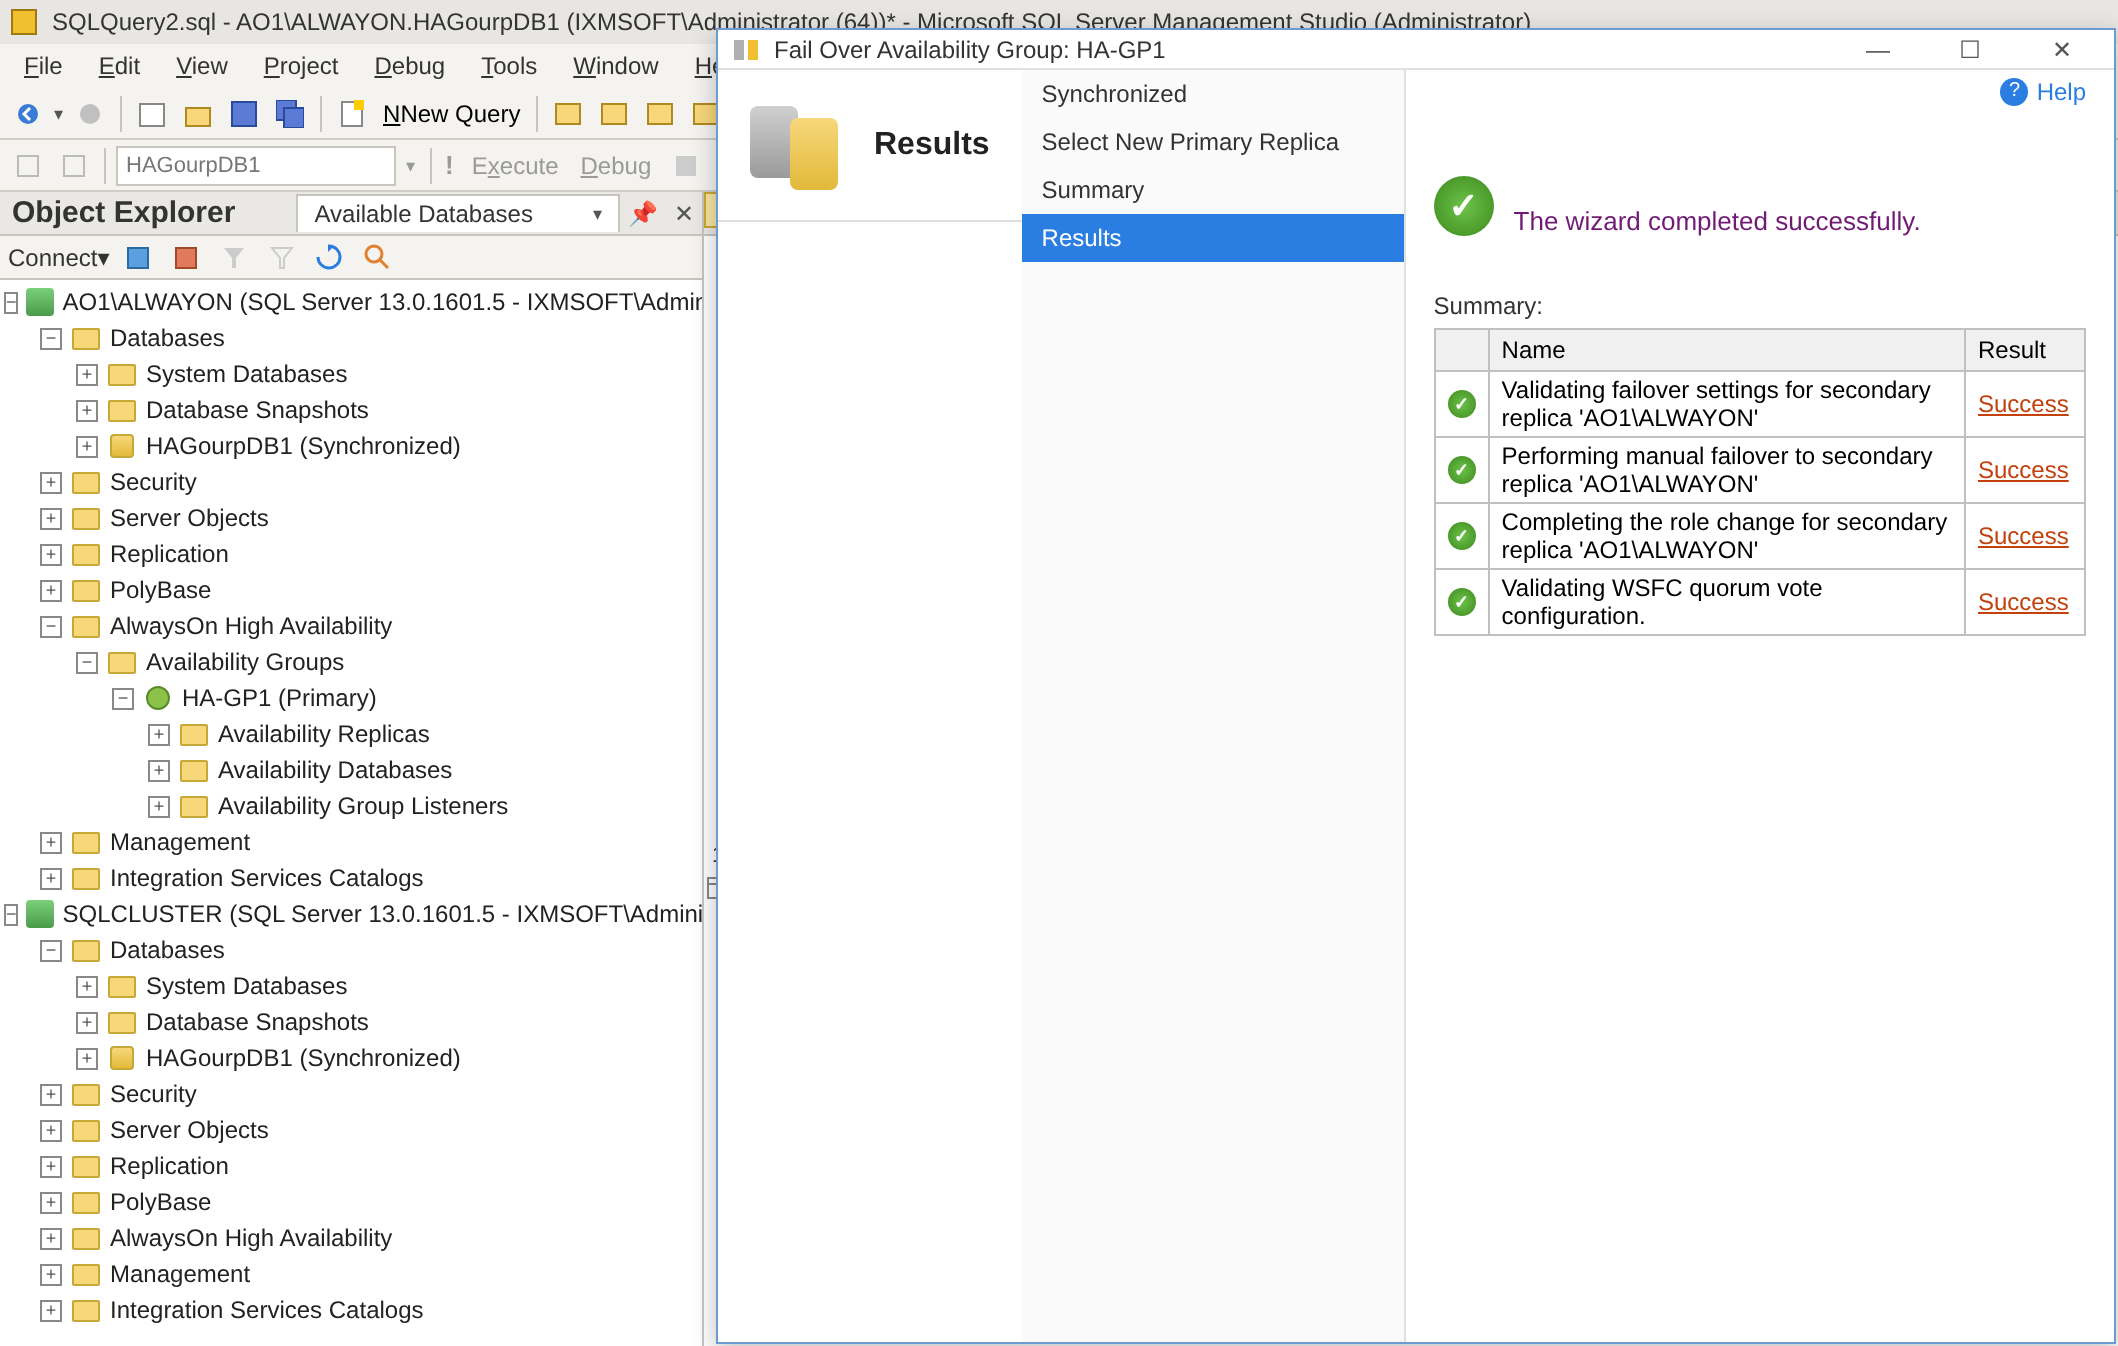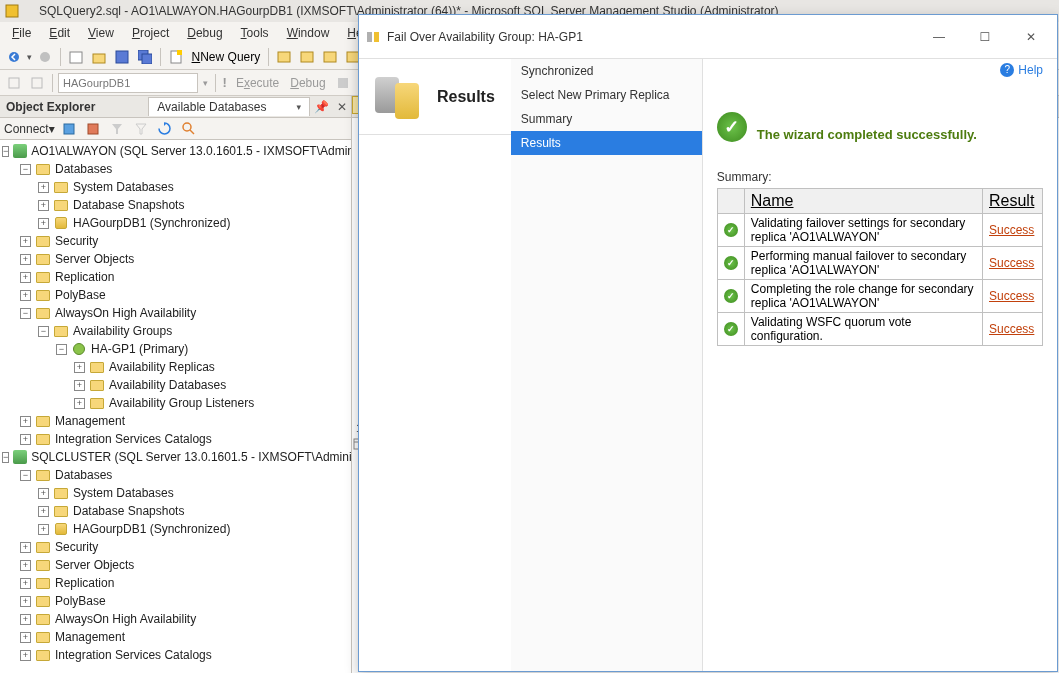--- a/index.html
+++ b/index.html
@@ -1,30 +1,30 @@
 <!DOCTYPE html>
 <html><head>
 <meta charset="utf-8">
 <style>
 * { box-sizing: border-box; margin: 0; padding: 0; font-family: "Segoe UI", Tahoma, sans-serif; font-size: 12px; }
 body { width: 1059px; height: 673px; background: #fff; overflow: hidden; position: relative; }
-.title-bar { height: 22px; background: #e8e6e3; display: flex; align-items: center; padding: 0 4px; gap: 19px; color: #333; }
+.title-bar { height: 22px; background: #e8e6e3; display: flex; align-items: center; padding: 0 4px; gap: 6px; color: #333; }
 .title-bar .icon { width: 16px; height: 16px; }
 .menu-bar { height: 22px; background: #f5f3f0; display: flex; align-items: center; gap: 2px; padding: 0 4px; }
 .menu-bar span { padding: 2px 8px; color: #333; cursor: default; }
 .menu-bar span u { text-decoration: underline; }
 .toolbar-row { height: 26px; background: #f5f3f0; display: flex; align-items: center; gap: 3px; padding: 0 4px; border-bottom: 1px solid #d0ccc6; }
 .tbtn { width: 20px; height: 20px; display: flex; align-items: center; justify-content: center; }
 .sep { width: 1px; height: 18px; background: #c8c4be; margin: 0 2px; }
 .combo { height: 20px; min-width: 140px; border: 1px solid #c8c4be; background: #fff; padding: 0 4px; font-size: 11px; color: #777; display: flex; align-items: center; }
 .greytxt { color: #9a9a9a; }
 .main-area { display: flex; height: calc(100% - 96px); }
 .obj-explorer { width: 352px; border-right: 1px solid #c8c4be; background: #fff; display: flex; flex-direction: column; }
 .oe-header { height: 22px; background: #eae8e4; border-bottom: 1px solid #c8c4be; display: flex; align-items: center; }
-.oe-title { flex: 1; padding: 0 6px; font-weight: bold; color: #333; font-size: 12px; }
+.oe-title { flex: 1; padding: 0 6px; font-weight: bold; color: #333; font-size: 15px; }
 .oe-tab { background: #fff; border: 1px solid #c8c4be; border-bottom: none; padding: 2px 8px; font-size: 11px; color: #333; display: flex; align-items: center; }
 .oe-pin { padding: 0 4px; color: #555; }
 .oe-connect { height: 22px; background: #f5f3f0; border-bottom: 1px solid #c8c4be; display: flex; align-items: center; gap: 4px; padding: 0 4px; font-size: 11px; }
 .oe-connect .txt { color: #333; }
 .oe-tree { flex: 1; overflow: auto; padding: 2px 0; }
 .tree-item { display: flex; align-items: center; height: 18px; white-space: nowrap; color: #222; font-size: 12px; }
 .tree-item .exp { width: 11px; height: 11px; border: 1px solid #888; font-size: 9px; line-height: 9px; text-align: center; margin-right: 4px; color: #555; cursor: default; }
 .tree-item .exp.blank { border: none; }
 .tree-item .ticon { width: 16px; height: 14px; margin-right: 4px; display: inline-flex; align-items: center; justify-content: center; }
 .folder { background: #f7d77a; border: 1px solid #c6a837; width: 14px; height: 11px; border-radius: 1px; }
@@ -33,42 +33,42 @@
 .ag-icon { width: 12px; height: 12px; background: #8bc34a; border-radius: 50%; border: 1px solid #5a8a2a; }
 .gear-icon { width: 12px; height: 12px; background: #888; border-radius: 50%; }
 .doc-area { flex: 1; position: relative; background: #fff; }
 .doc-tab { position: absolute; left: 0; top: 0; height: 22px; background: #eae8e4; border-bottom: 1px solid #c8c4be; width: 100%; }
 .doc-tab span { display: inline-block; background: #f8e6a5; border: 1px solid #c8a830; padding: 2px 10px; font-size: 11px; }
 .percent-strip { position: absolute; left: 0; top: 324px; font-size: 11px; color: #333; padding: 2px 4px; }
 .strip-icon { position: absolute; left: 0; top: 340px; width: 16px; height: 16px; display:flex; align-items:center; justify-content:center; }
 
 
 .dialog { position: absolute; left: 358px; top: 14px; width: 700px; height: 658px; background: #fff; border: 1px solid #6b9bd1; box-shadow: 0 4px 12px rgba(0,0,0,0.25); display: flex; flex-direction: column; }
-.dlg-title { height: 44px; background: #fff; border-bottom: 1px solid #e0e0e0; display: flex; align-items: center; padding: 0 6px; gap: 6px; }
+.dlg-title { height: 20px; background: #fff; border-bottom: 1px solid #e0e0e0; display: flex; align-items: center; padding: 0 6px; gap: 6px; }
 .dlg-title .ttxt { flex: 1; color: #333; font-size: 12px; }
 .dlg-ctrl { width: 40px; height: 20px; display: flex; align-items: center; justify-content: center; color: #555; cursor: default; }
 .dlg-body { flex: 1; display: flex; flex-direction: row; }
 .dlg-head { height: 76px; display: flex; align-items: center; gap: 14px; padding: 0 16px; border-bottom: 1px solid #e0e0e0; }
 .big-icon { width: 48px; height: 48px; position: relative; }
 .big-icon .c1 { position: absolute; left: 0; top: 4px; width: 24px; height: 36px; background: linear-gradient(#d0d0d0, #9a9a9a); border-radius: 4px; }
 .big-icon .c2 { position: absolute; left: 20px; top: 10px; width: 24px; height: 36px; background: linear-gradient(#f7d77a, #e2b93a); border-radius: 4px; }
 .dlg-head h2 { font-size: 16px; font-weight: bold; color: #222; }
 .dlg-split { flex: 1; display: flex; }
 .dlg-nav { width: 192px; border-right: 1px solid #e0e0e0; background: #fafafa; }
 .dlg-nav-item { height: 24px; display: flex; align-items: center; padding: 0 10px; font-size: 12px; color: #333; cursor: default; }
 .dlg-nav-item.sel { background: #2a7de1; color: #fff; }
 .dlg-content { flex: 1; padding: 10px 14px; position: relative; }
 .help-link { position: absolute; right: 14px; top: 4px; display: flex; align-items: center; gap: 4px; color: #2a7de1; font-size: 12px; cursor: pointer; }
 .help-circ { width: 14px; height: 14px; border-radius: 50%; background: #2a7de1; color: #fff; font-size: 10px; line-height: 14px; text-align: center; }
 .success-row { display: flex; align-items: center; gap: 10px; margin-top: 42px; }
 .big-check { width: 30px; height: 30px; border-radius: 50%; background: radial-gradient(#6cc24a, #3d8a1e); display: flex; align-items: center; justify-content: center; color: #fff; font-size: 18px; font-weight: bold; }
-.success-row b { font-size: 13px; font-weight: bold; color: #4d7c0f; margin-top: 16px; }
+.success-row b { font-size: 13px; font-weight: normal; color: #701a75; margin-top: 16px; }
 .summary-lbl { margin-top: 28px; font-size: 12px; color: #333; }
 .res-table { width: 100%; border: 1px solid #c0c0c0; border-collapse: collapse; margin-top: 4px; }
-.res-table th { background: #f0f0f0; border: 1px solid #c0c0c0; padding: 3px 6px; text-align: left; font-weight: normal; font-size: 16px; text-decoration: underline; }
+.res-table th { background: #f0f0f0; border: 1px solid #c0c0c0; padding: 3px 6px; text-align: left; font-weight: normal; font-size: 12px; }
 .res-table td { border: 1px solid #c0c0c0; padding: 2px 6px; font-size: 12px; }
 .mini-check { width: 14px; height: 14px; border-radius: 50%; background: radial-gradient(#6cc24a, #3d8a1e); display: inline-flex; align-items: center; justify-content: center; color: #fff; font-size: 9px; font-weight: bold; vertical-align: middle; }
 .lnk { color: #c2410c; text-decoration: underline; cursor: pointer; }
 .icon-col { width: 20px; text-align: center; }
 .res-col { width: 60px; }
 svg { display: block; }
 </style>
 </head>
 <body>
 

